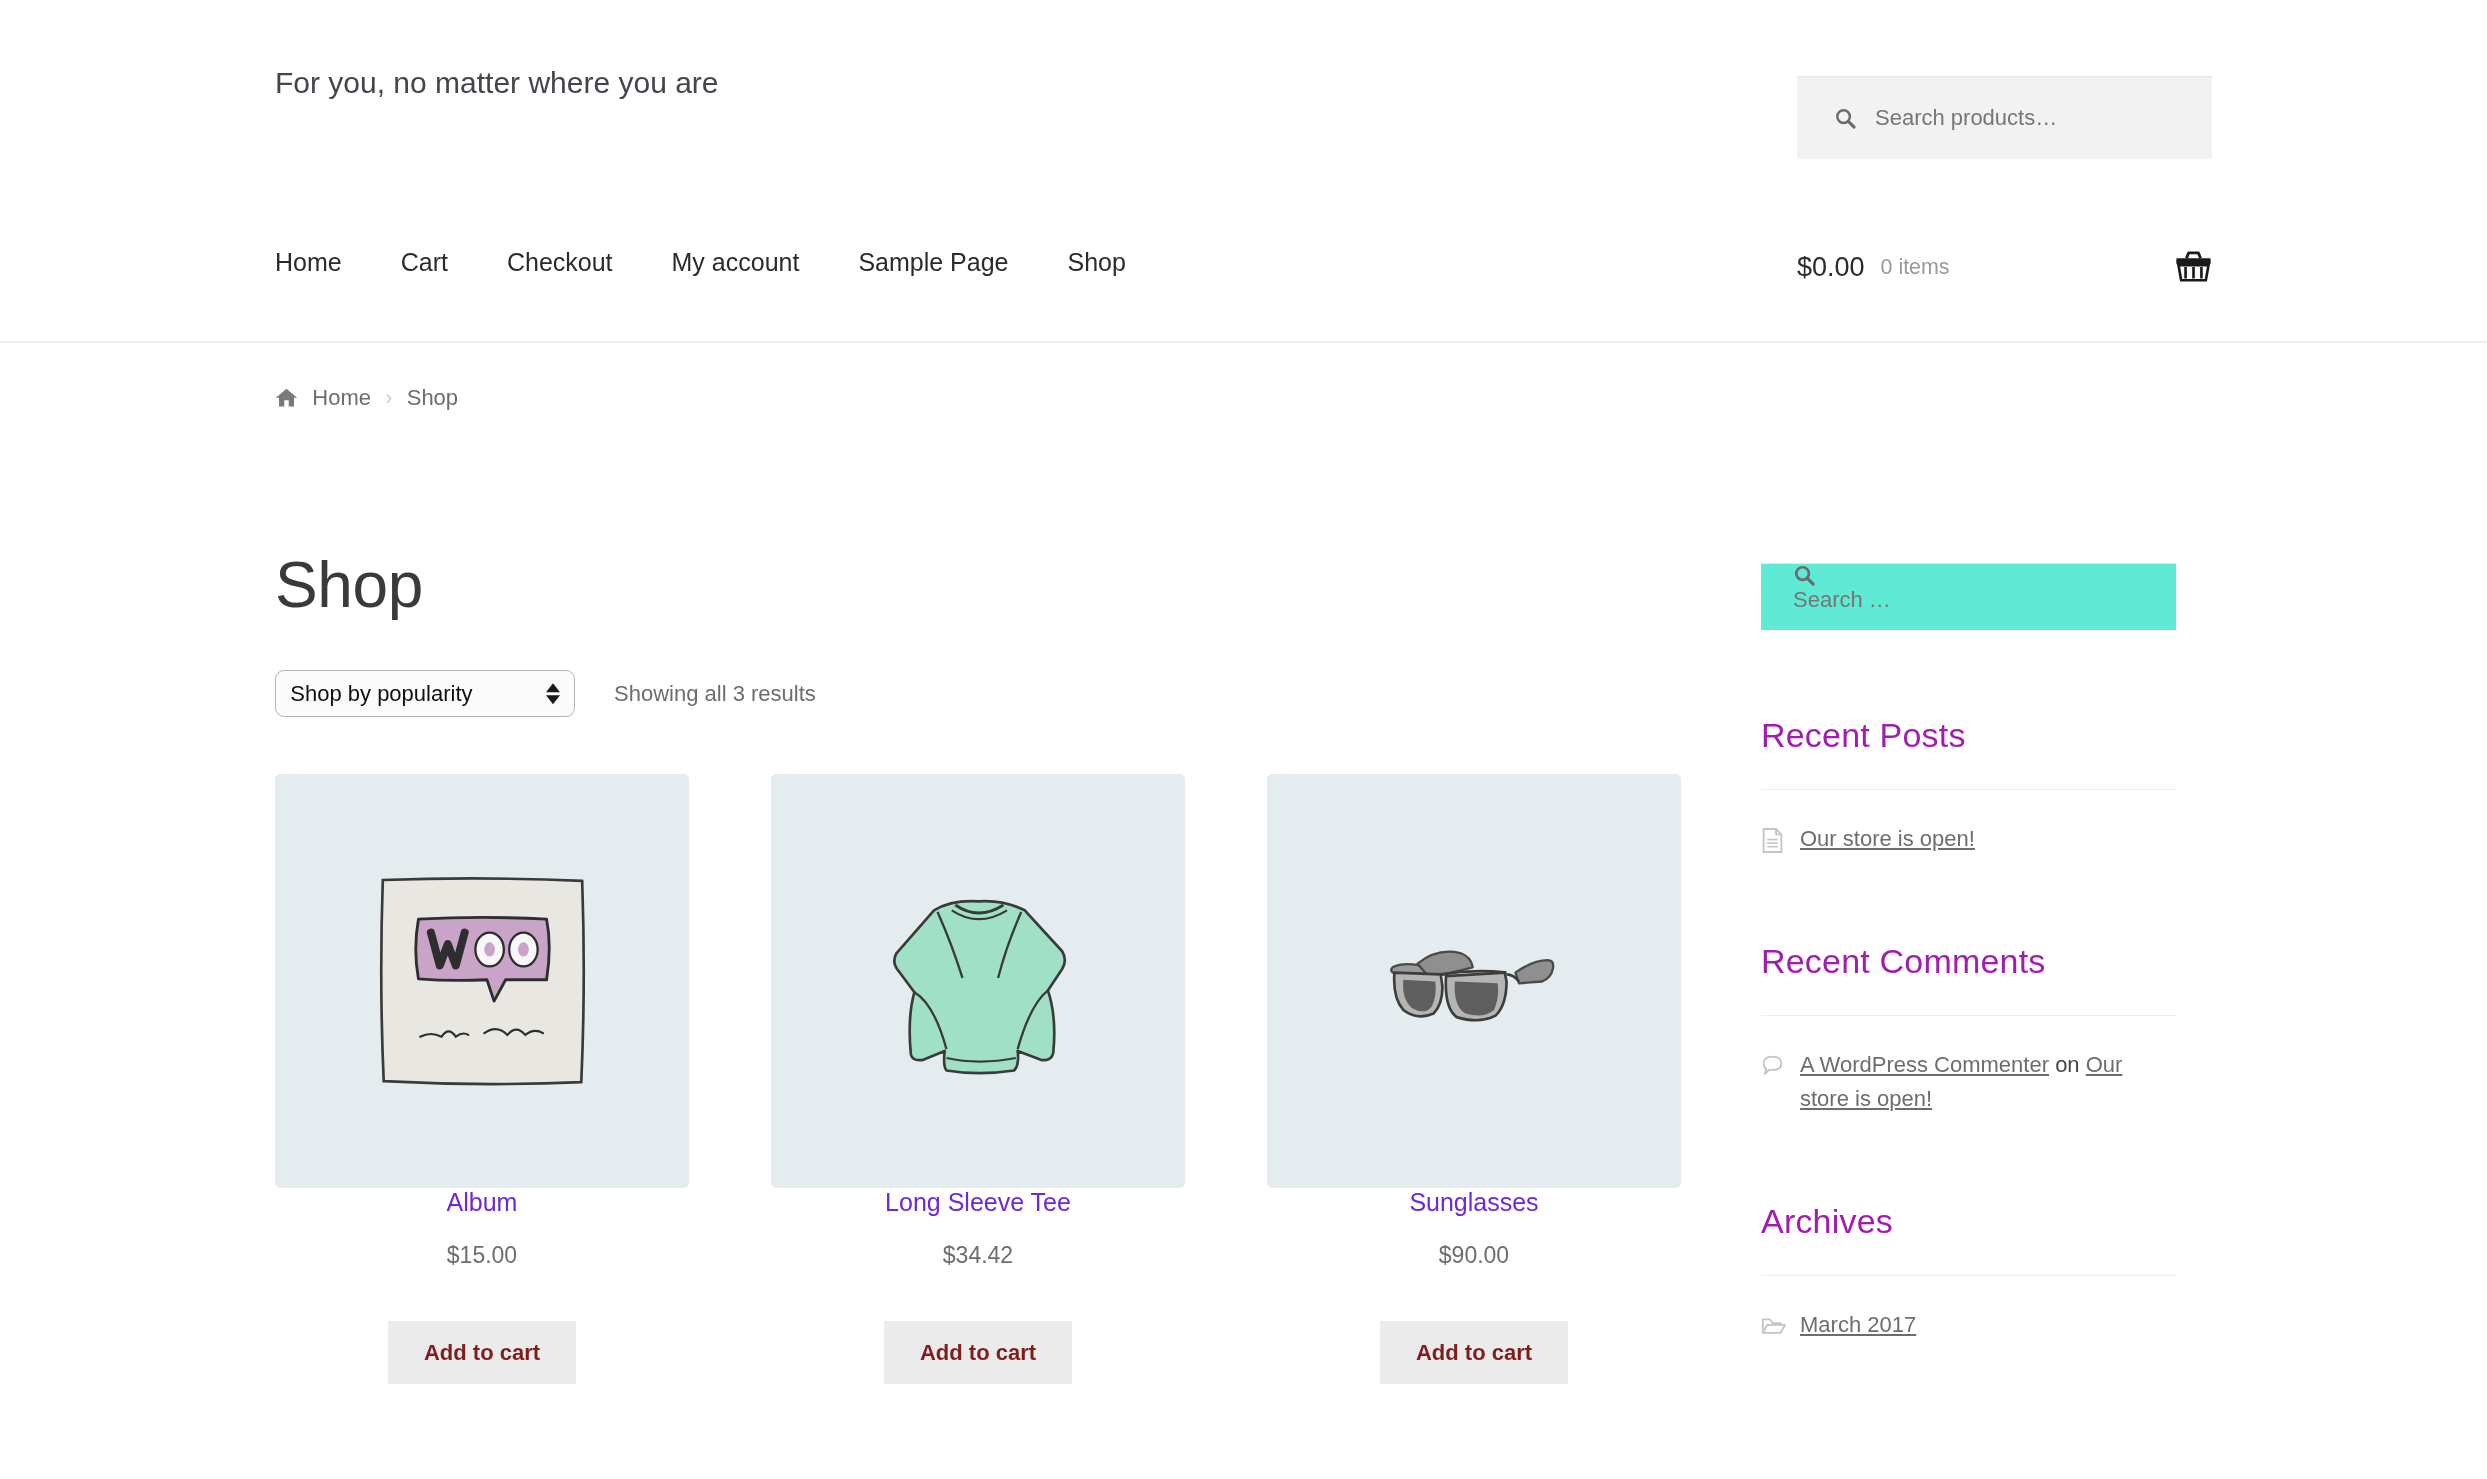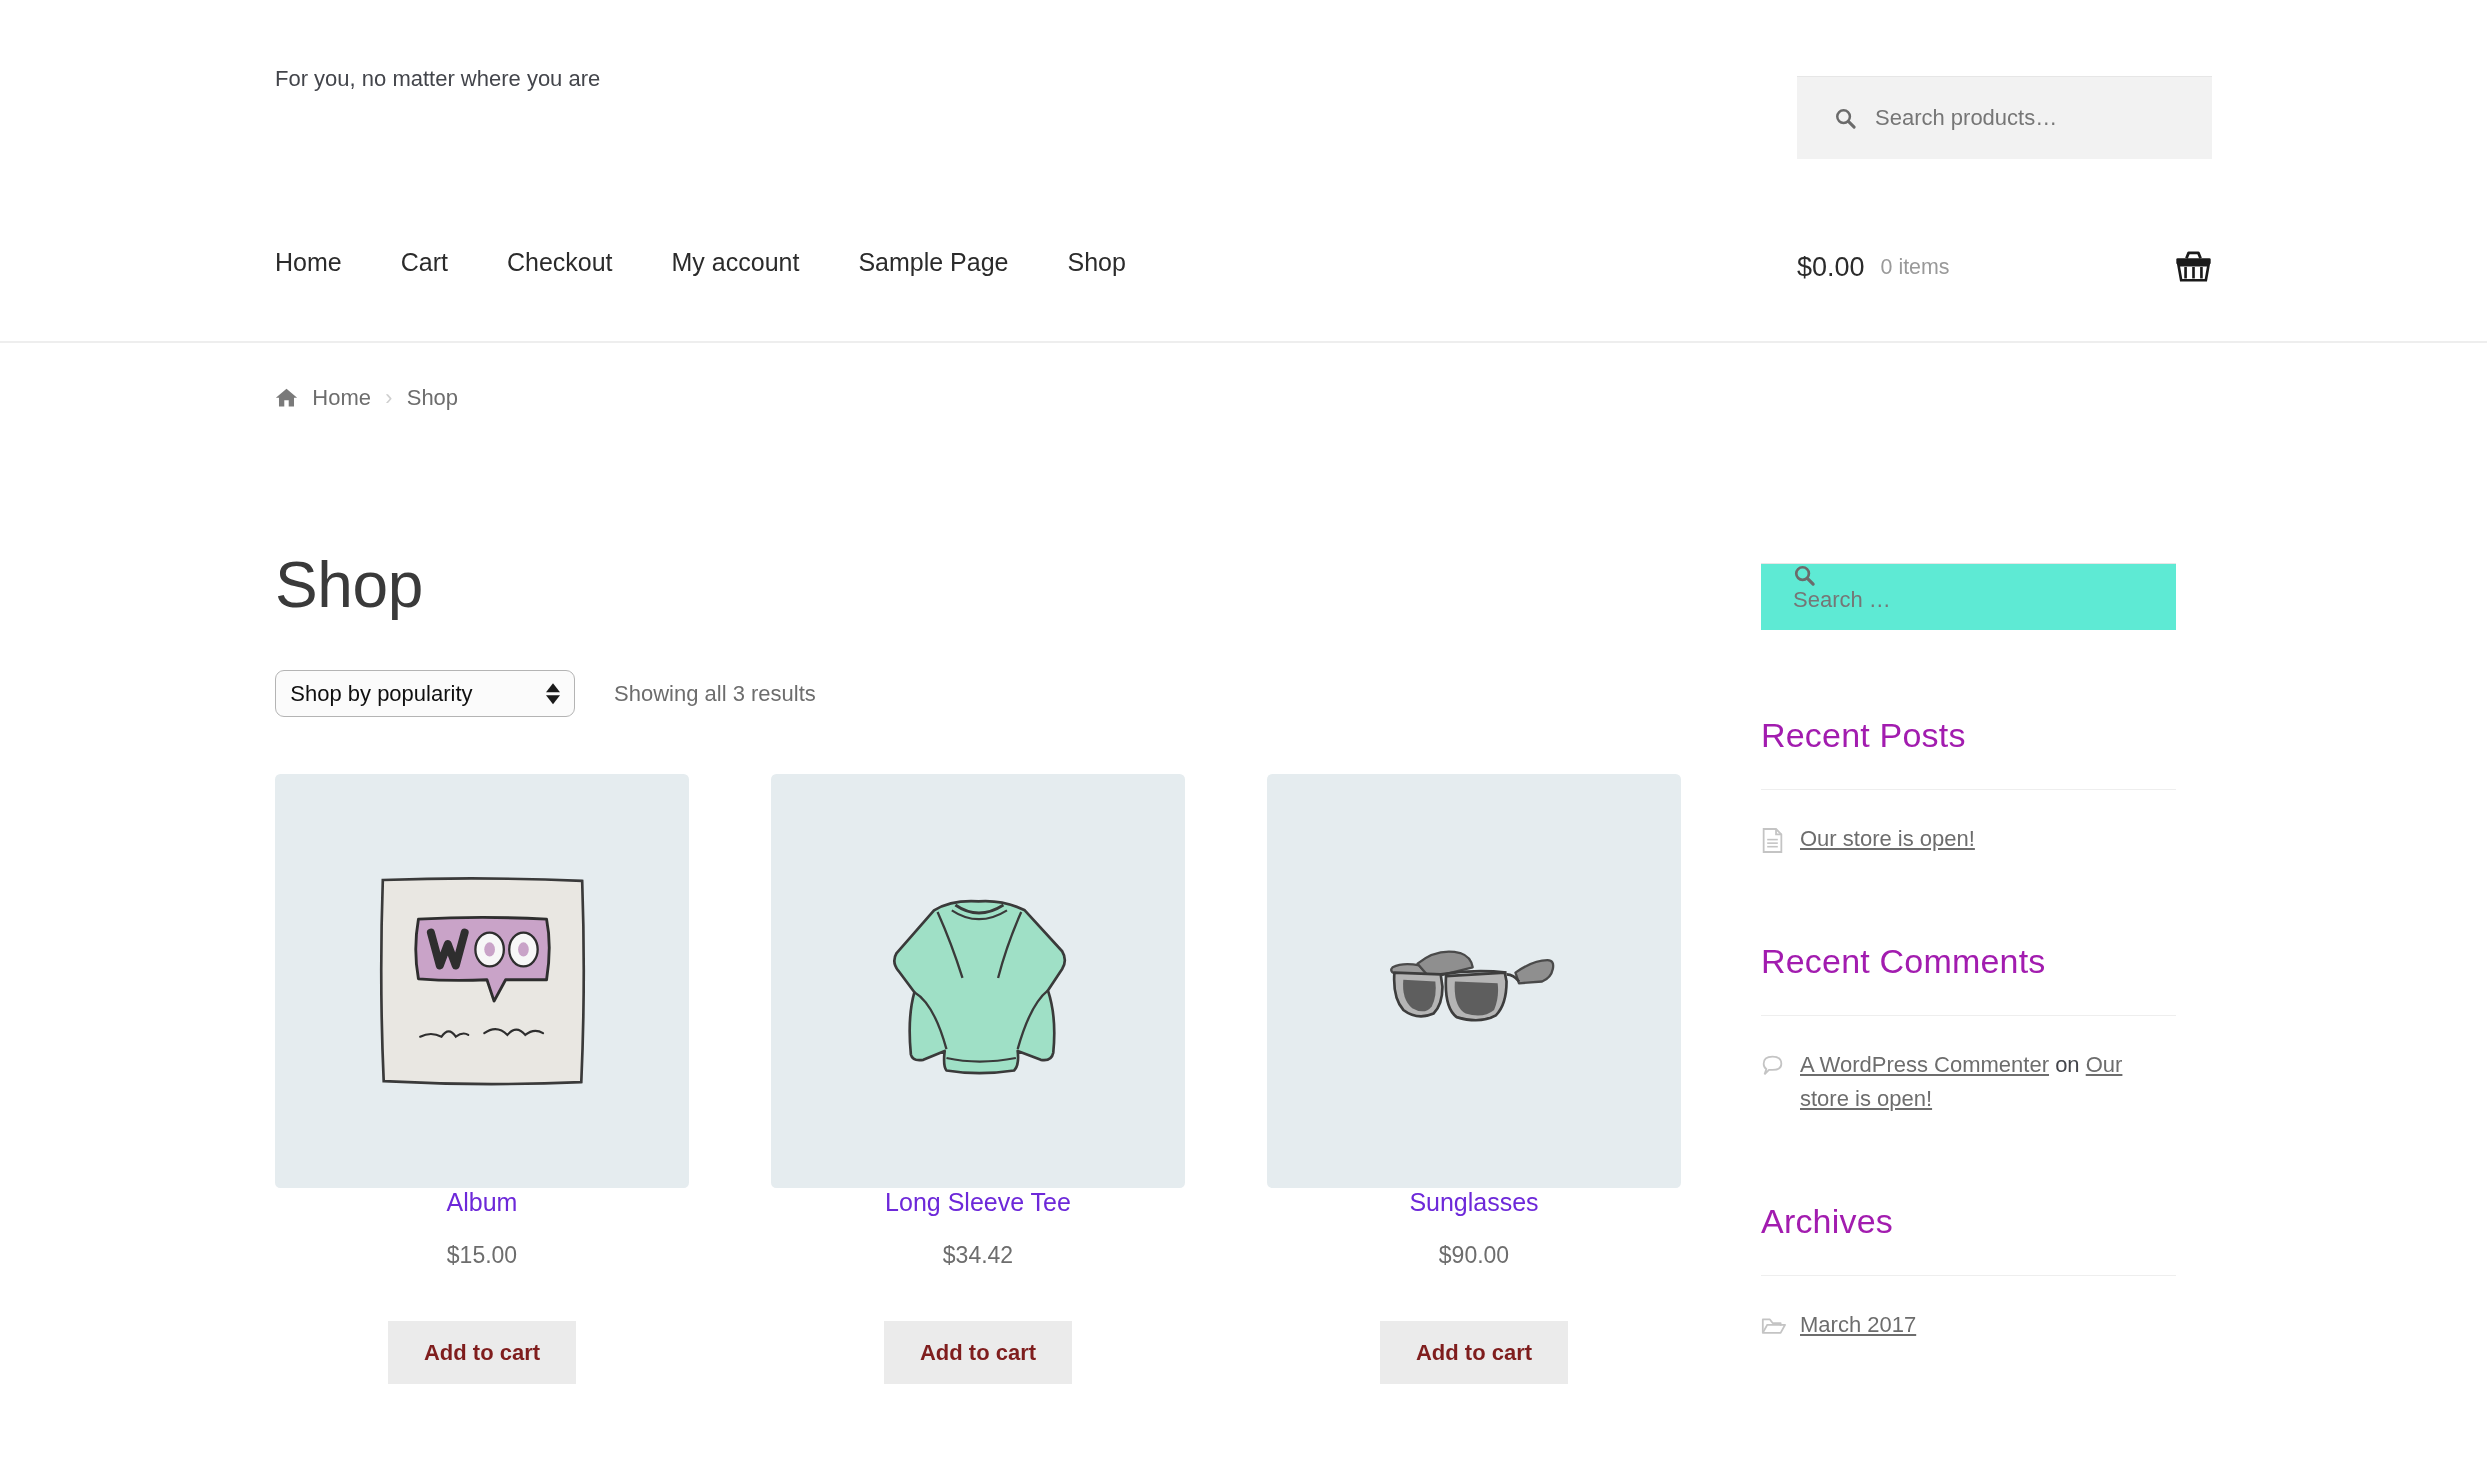--- a/index.html
+++ b/index.html
@@ -22,21 +22,21 @@
   .brand { position: absolute; left: 275px; top: 52px; }
   .site-title {
     font-size: 50px;
     font-weight: bold;
     color: #2b2b2b;
     letter-spacing: -0.4px;
     line-height: 1.1;
   }
   .site-tagline {
     margin-top: 14.3px;
-    font-size: 22px;
+    font-size: 30px;
     color: #43454b;
     font-weight: 400;
   }
 
   .header-search {
     position: absolute;
     right: 275px; top: 76px;
     width: 415px; height: 83px;
     background: #f2f2f2;
     border: none;

